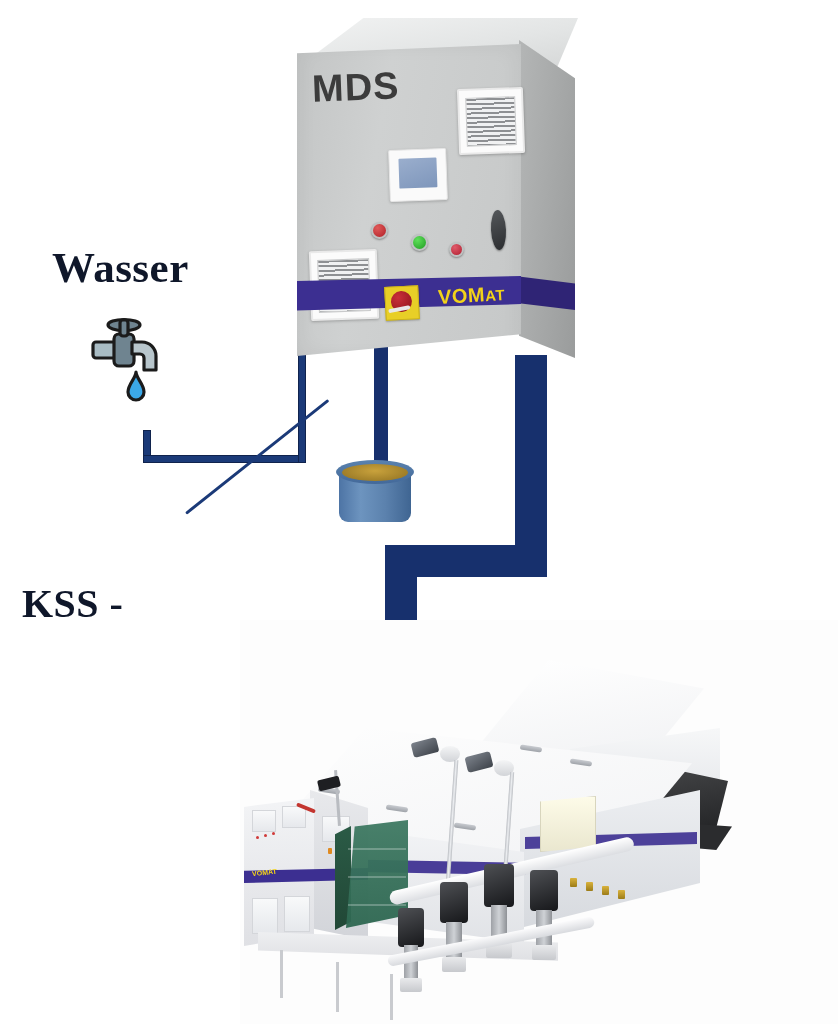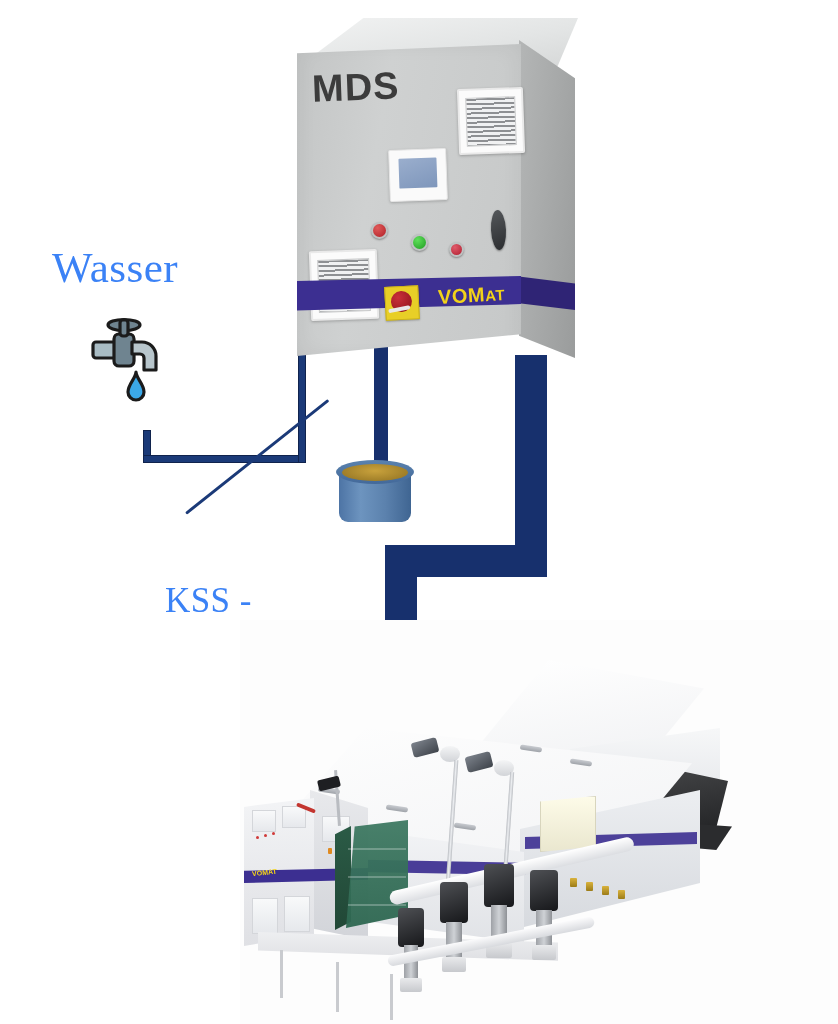--- a/index.html
+++ b/index.html
@@ -1,24 +1,24 @@
 <!DOCTYPE html>
 <html><head>
 <meta charset="utf-8">
 <style>
   html,body{margin:0;padding:0;background:#ffffff;}
   body{width:838px;height:1024px;position:relative;overflow:hidden;
        font-family:"Liberation Serif",serif;}
   #stage{position:absolute;inset:0;width:838px;height:1024px;background:#fff;}
 
   
-  .label{position:absolute;color:#3b82f6;font-family:"Liberation Serif",serif;
-         font-weight:400;letter-spacing:.5px;white-space:nowrap;}
+  .label{position:absolute;color:#0f172a;font-family:"Liberation Serif",serif;
+         font-weight:700;letter-spacing:.5px;white-space:nowrap;}
   #wasser-label{left:52px;top:243px;font-size:43px;}
-  #kss-label{left:22px;top:580px;font-size:35px;line-height:1.22;text-align:right;width:230px;}
+  #kss-label{left:22px;top:580px;font-size:40px;line-height:1.22;text-align:left;width:230px;}
   #kss-label div{white-space:nowrap;}
 
   
   #tap-icon{position:absolute;left:86px;top:312px;width:88px;height:100px;}
 
   
   .pipe{position:absolute;background:#17306d;}
   .pipe.thin{background:#1b3a78;border:1px solid #10234d;box-sizing:border-box;}
 
   

